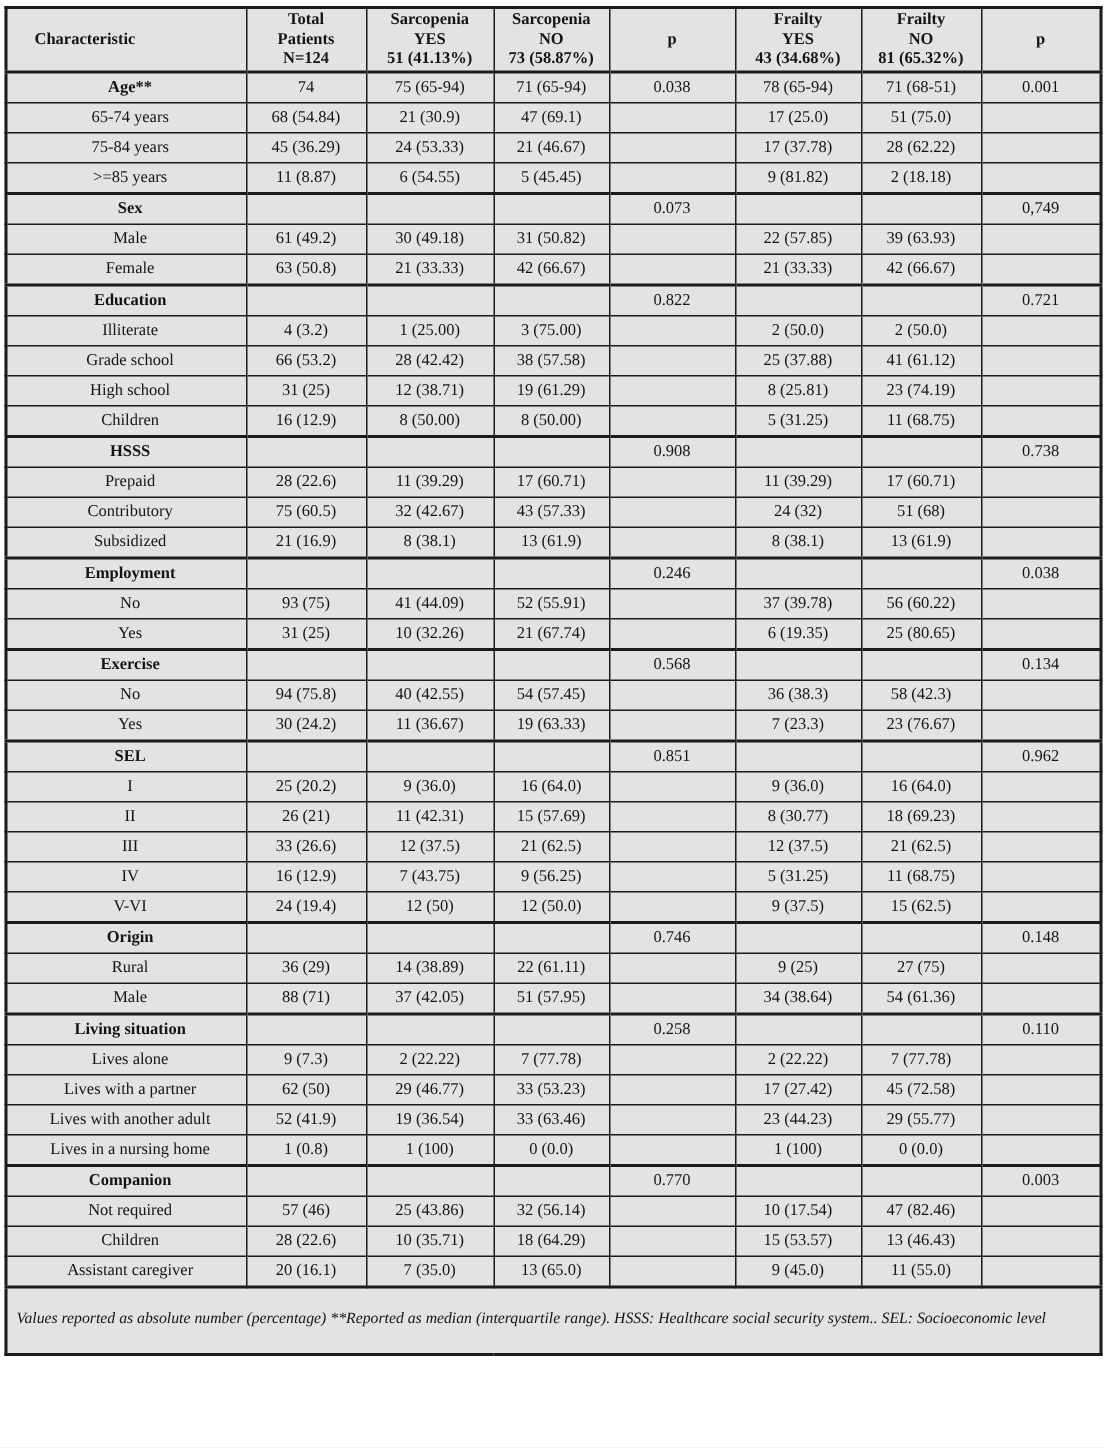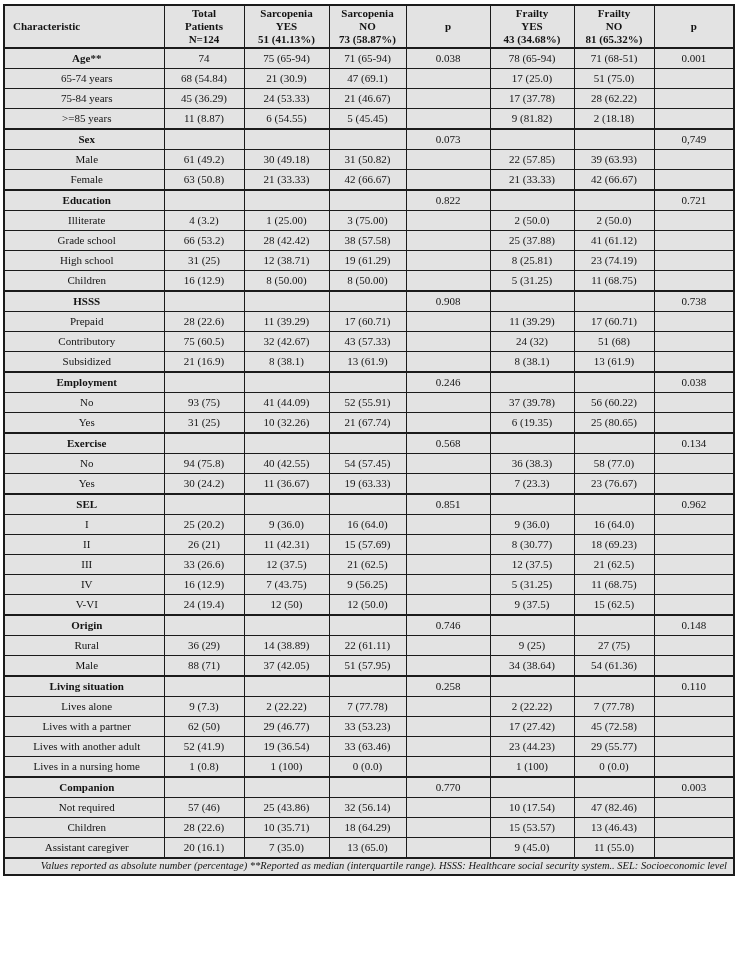--- a/index.html
+++ b/index.html
@@ -22,29 +22,29 @@
   col.c-p2 { width: 80px; }
   th, td {
     border: 1px solid #1b1b1b; font-size: 11px; line-height: 1.18;
     text-align: center; vertical-align: middle; padding: 1px 3px;
     overflow: hidden;
   }
   thead th {
     font-weight: bold; height: 36px; white-space: pre-line;
     border-bottom: 2px solid #1b1b1b;
   }
-  thead th.label { text-align: left; padding-left: 8px; }
+  thead th.label { text-align: left; padding-left: 18px; }
   tbody td { height: 19px; padding-top: 0; padding-bottom: 0; }
   tbody td.label { text-align: center; padding-left: 8px; }
   tr.section { border-top: 2px solid #1b1b1b; }
   tr.section td { border-top: 2px solid #1b1b1b; }
   tr.section td.label { font-weight: bold; }
   tfoot td {
-    border-top: 2px solid #1b1b1b; text-align: right; font-style: italic;
-    font-size: 10.5px; padding: 0 6px; height: 15px;
+    border-top: 2px solid #1b1b1b; text-align: left; font-style: italic;
+    font-size: 10.5px; padding: 14px 6px; height: 15px;
   }
 </style>
 </head>
 <body>
 
 <div class="page">
   <table class="char-table">
     <colgroup>
       <col class="c-label">
         <col class="c-total">
@@ -278,21 +278,21 @@
           <td></td>
           <td>0.134</td>
         </tr>
         <tr>
           <td class="label">No</td>
           <td>94 (75.8)</td>
           <td>40 (42.55)</td>
           <td>54 (57.45)</td>
           <td></td>
           <td>36 (38.3)</td>
-          <td>58 (77.0)</td>
+          <td>58 (42.3)</td>
           <td></td>
         </tr>
         <tr>
           <td class="label">Yes</td>
           <td>30 (24.2)</td>
           <td>11 (36.67)</td>
           <td>19 (63.33)</td>
           <td></td>
           <td>7 (23.3)</td>
           <td>23 (76.67)</td>

